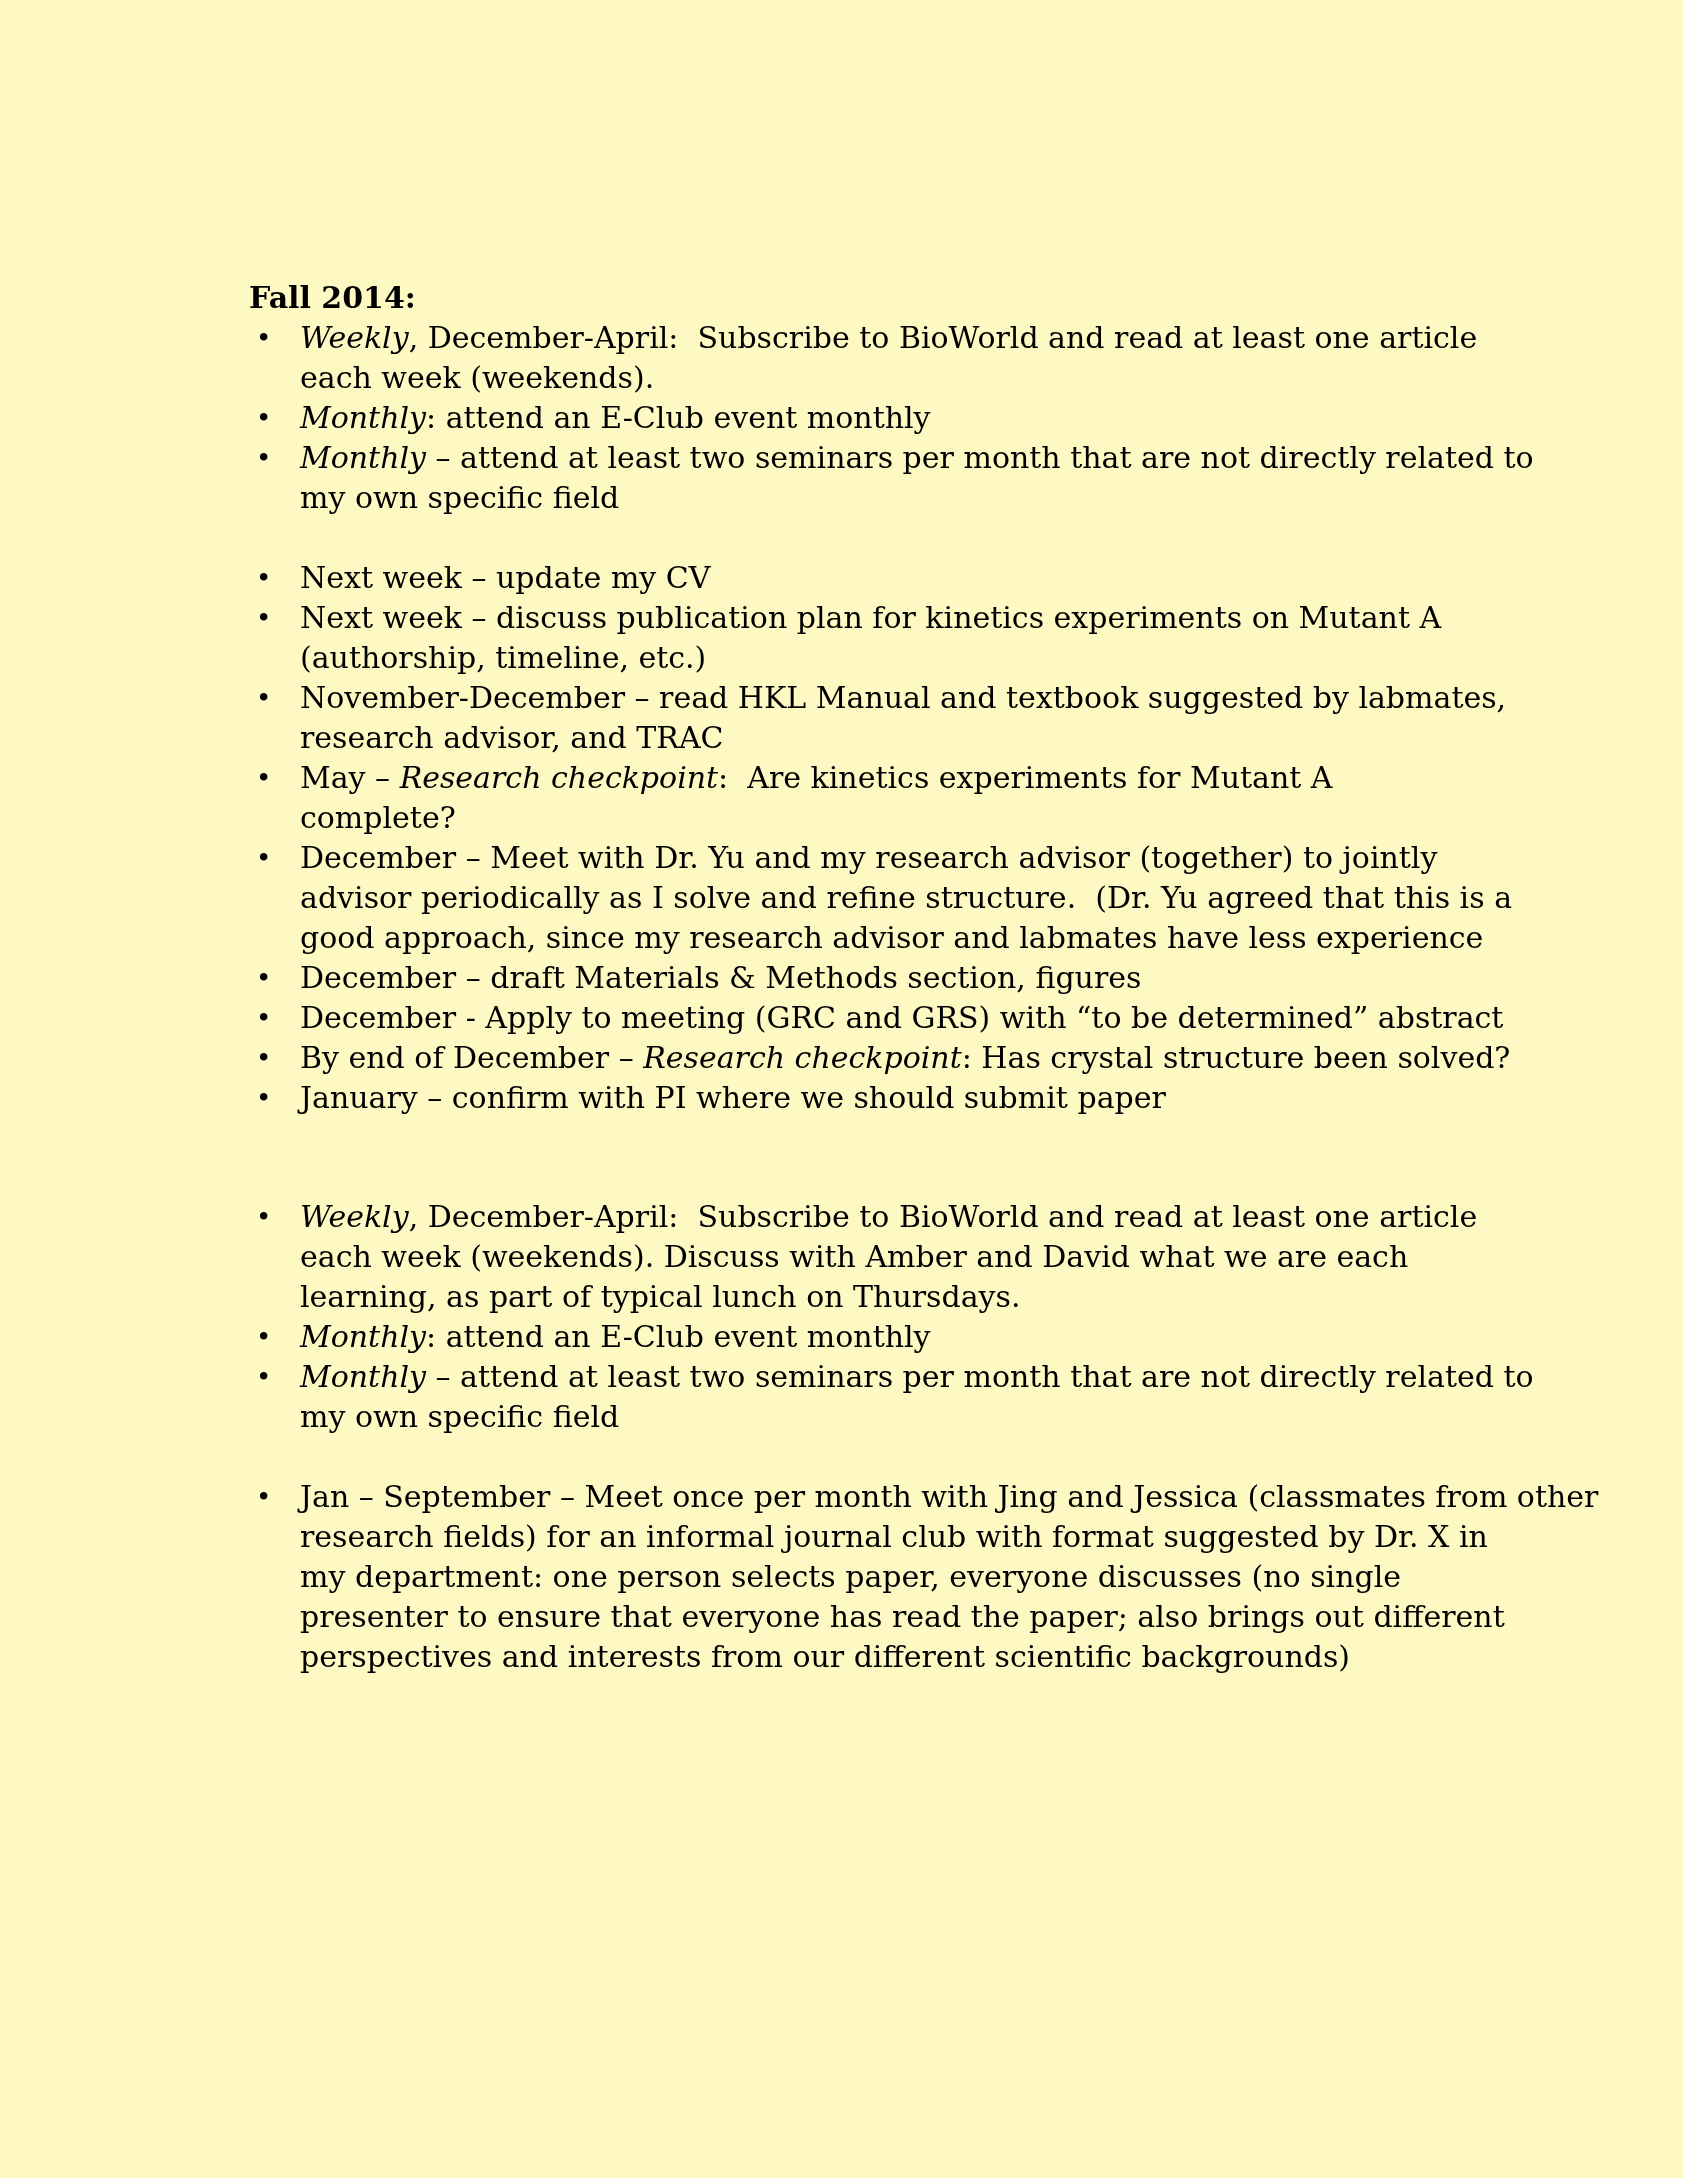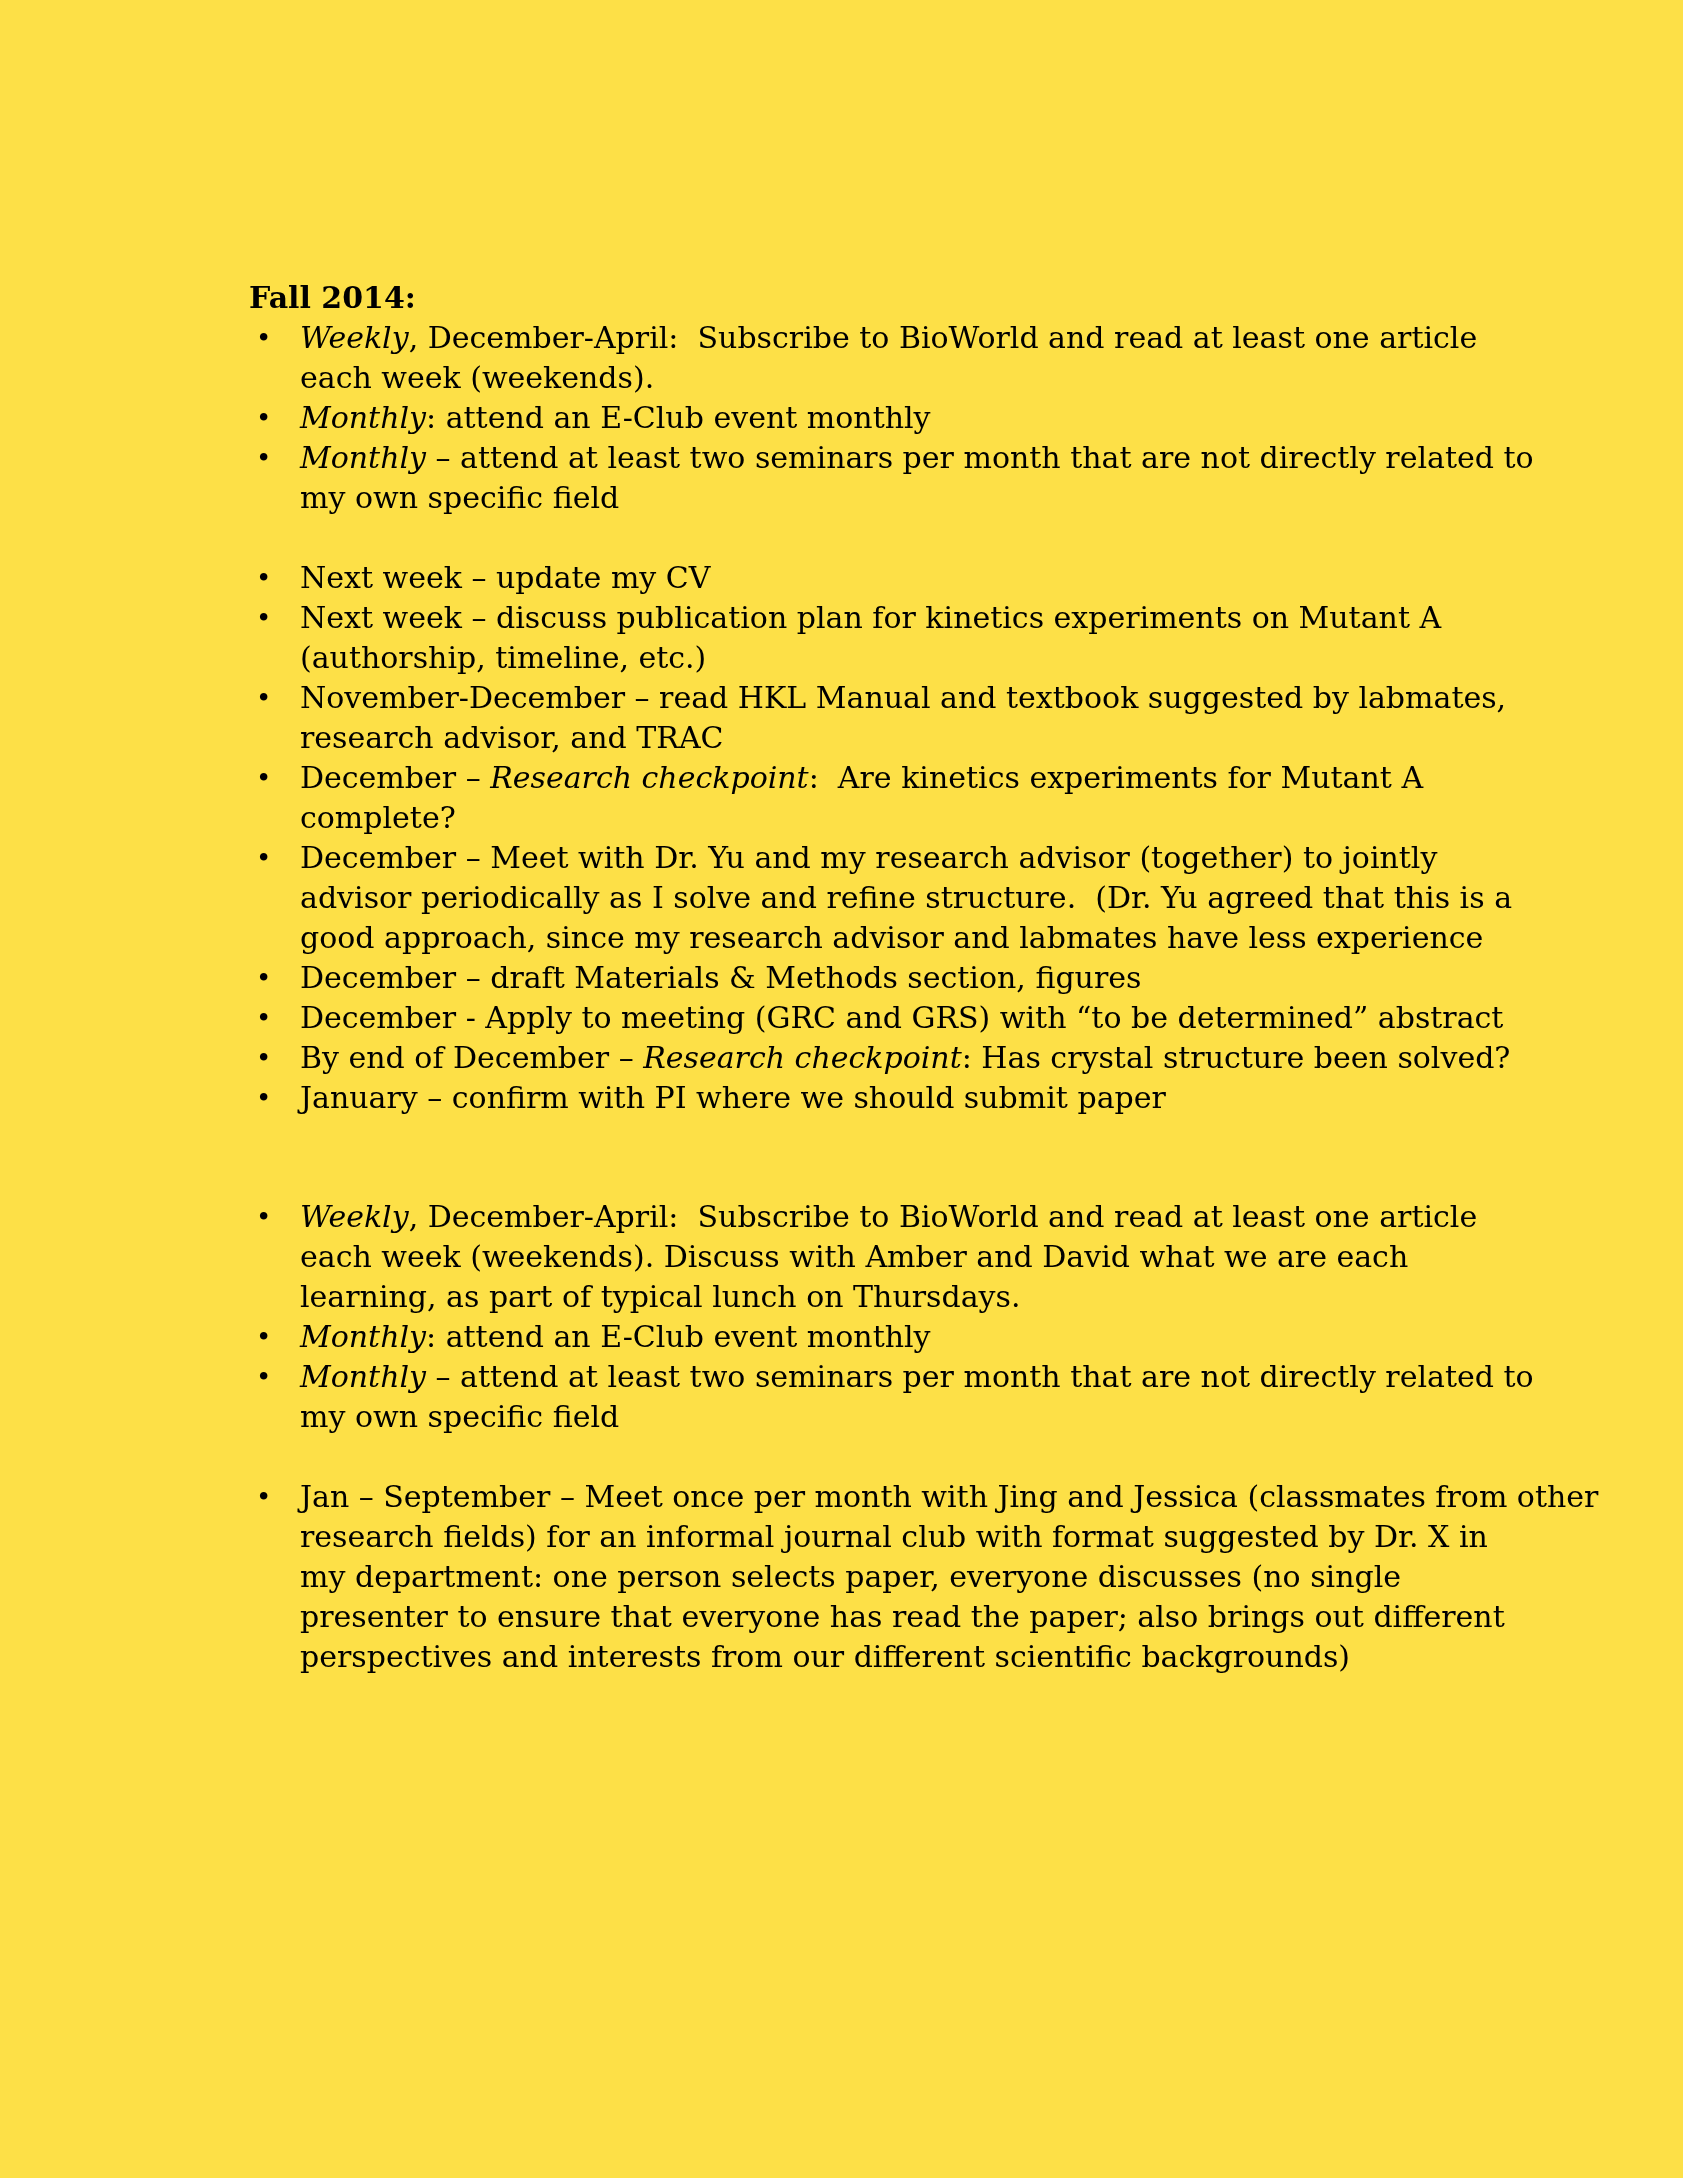--- a/index.html
+++ b/index.html
@@ -1,20 +1,20 @@
 <!DOCTYPE html>
 <html><head>
 <meta charset="utf-8">
 <style>
   html, body { margin: 0; padding: 0; background: #ffffff; }
   .page {
     position: relative;
     width: 1683px;
     height: 2178px;
-    background: #fde047;
+    background: #fef9c3;
     color: #000000;
     font-family: "DejaVu Serif", serif;
     font-size: 30px;
     line-height: 40px;
     overflow: hidden;
   }
   .content {
     position: absolute;
     left: 249px;
     top: 278px;
@@ -79,21 +79,21 @@
     </div>
 
     <div class="item">
       <span class="bullet">•</span>
       <div class="ln"><span>November-December – read HKL Manual and textbook suggested by labmates,</span></div>
       <div class="ln"><span>research advisor, and TRAC</span></div>
     </div>
 
     <div class="item">
       <span class="bullet">•</span>
-      <div class="ln"><span>December – </span><i>Research checkpoint</i><span>:  Are kinetics experiments for Mutant A</span></div>
+      <div class="ln"><span>May – </span><i>Research checkpoint</i><span>:  Are kinetics experiments for Mutant A</span></div>
       <div class="ln"><span>complete?</span></div>
     </div>
 
     <div class="item">
       <span class="bullet">•</span>
       <div class="ln"><span>December – Meet with Dr. Yu and my research advisor (together) to jointly</span></div>
       <div class="ln"><span>advisor periodically as I solve and refine structure.  (Dr. Yu agreed that this is a</span></div>
       <div class="ln"><span>good approach, since my research advisor and labmates have less experience</span></div>
     </div>
 

